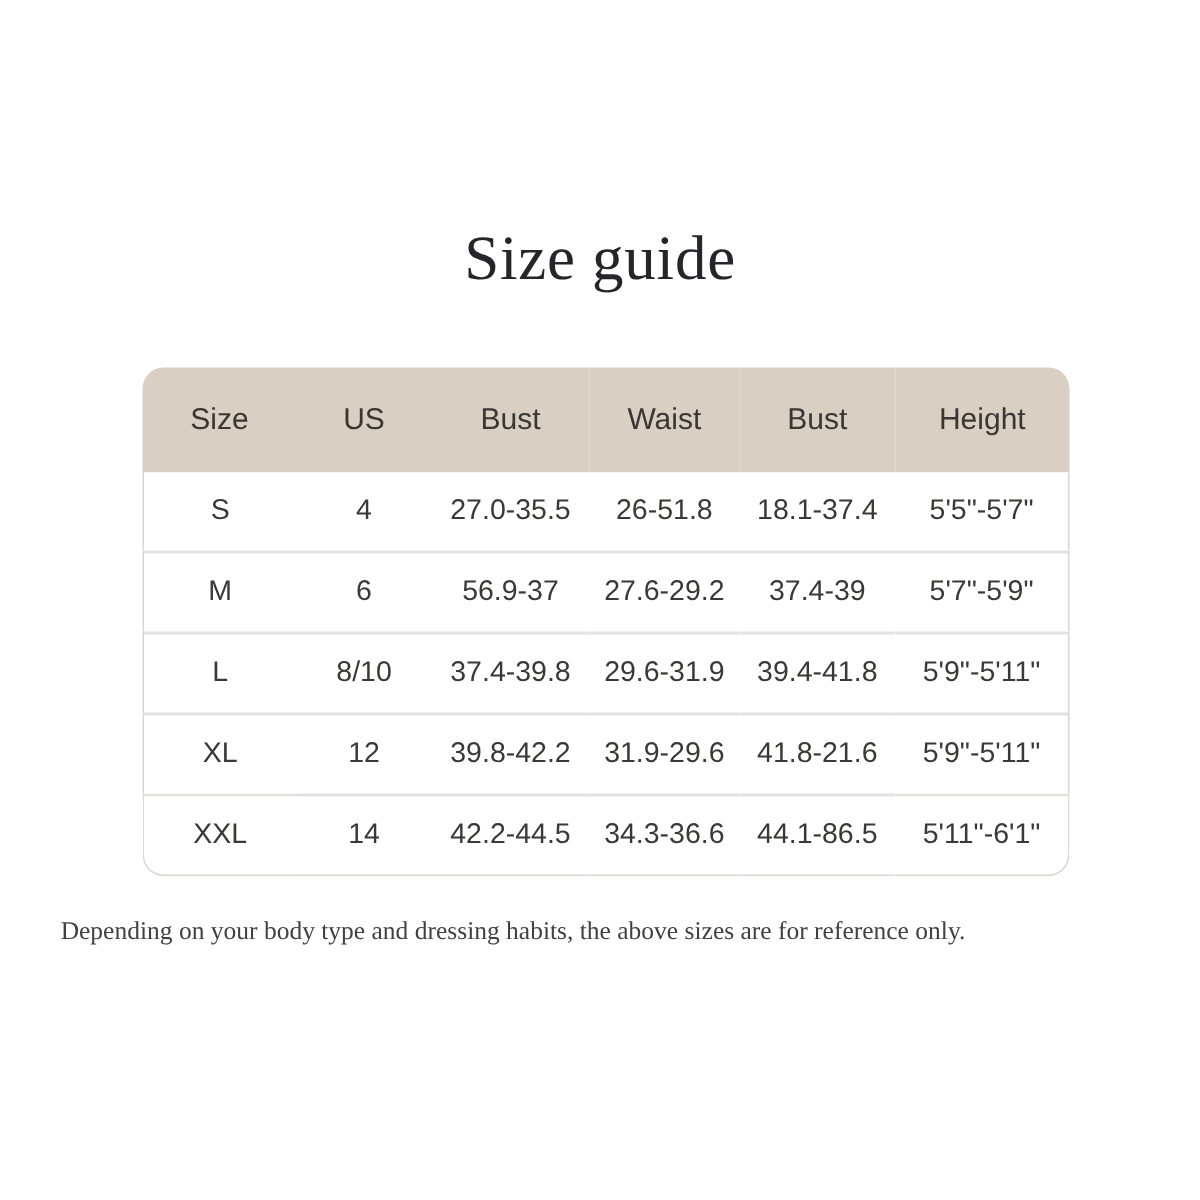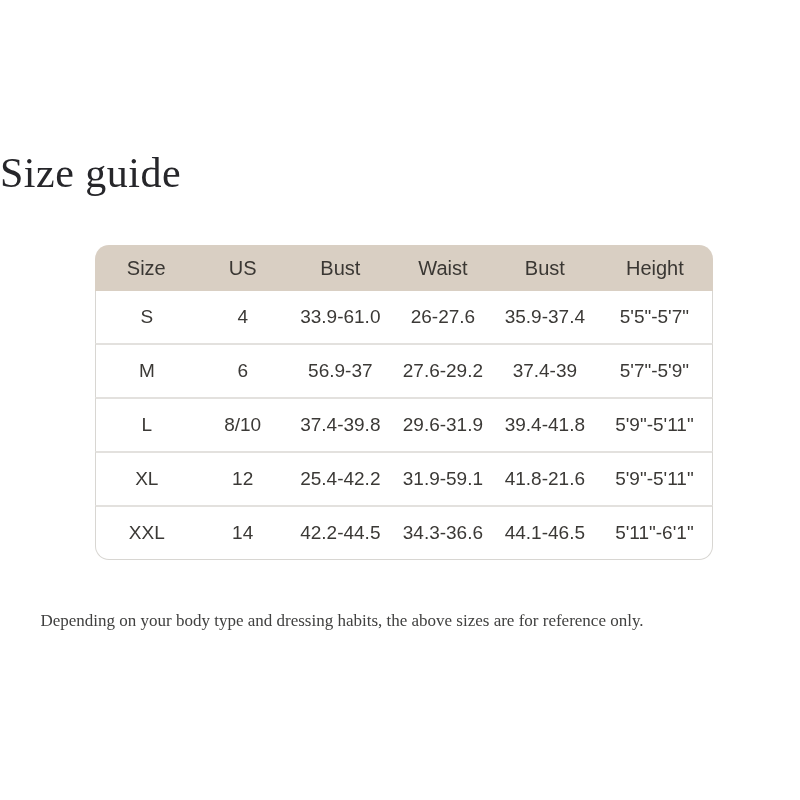--- a/index.html
+++ b/index.html
@@ -24,21 +24,21 @@
     height:800px;
     background:var(--body-bg);
     overflow:hidden;
   }
   .title{
     position:absolute;
     top:145px;
     left:0;
     width:800px;
     margin:0;
-    text-align:left;
+    text-align:center;
     font-family:"Liberation Serif", serif;
     font-weight:400;
     font-size:42px;
     line-height:56px;
     letter-spacing:0.5px;
     color:var(--title-text);
   }
   .table-card{
     position:absolute;
     left:95px;
@@ -47,21 +47,21 @@
   }
   table.size-table{
     width:100%;
     border-collapse:separate;
     border-spacing:0;
     table-layout:fixed;
   }
   .size-table th{
     background:var(--header-bg);
     height:46px;
-    padding:0;
+    padding:12px;
     font-weight:400;
     font-size:20px;
     color:var(--header-text);
     text-align:center;
     vertical-align:middle;
   }
   .size-table th:first-child{border-top-left-radius:14px;}
   .size-table th:last-child{border-top-right-radius:14px;text-align:center;}
   .size-table td{
     background:var(--body-bg);
@@ -116,23 +116,23 @@
           <th>Bust</th>
           <th>Waist</th>
           <th>Bust</th>
           <th>Height</th>
         </tr>
       </thead>
       <tbody>
         <tr>
           <td>S</td>
           <td>4</td>
-          <td>33.9-61.0</td>
-          <td>26-27.6</td>
-          <td>35.9-37.4</td>
+          <td>27.0-35.5</td>
+          <td>26-51.8</td>
+          <td>18.1-37.4</td>
           <td>5'5"-5'7"</td>
         </tr>
         <tr>
           <td>M</td>
           <td>6</td>
           <td>56.9-37</td>
           <td>27.6-29.2</td>
           <td>37.4-39</td>
           <td>5'7"-5'9"</td>
         </tr>
@@ -140,31 +140,31 @@
           <td>L</td>
           <td>8/10</td>
           <td>37.4-39.8</td>
           <td>29.6-31.9</td>
           <td>39.4-41.8</td>
           <td>5'9"-5'11"</td>
         </tr>
         <tr>
           <td>XL</td>
           <td>12</td>
-          <td>25.4-42.2</td>
-          <td>31.9-59.1</td>
+          <td>39.8-42.2</td>
+          <td>31.9-29.6</td>
           <td>41.8-21.6</td>
           <td>5'9"-5'11"</td>
         </tr>
         <tr>
           <td>XXL</td>
           <td>14</td>
           <td>42.2-44.5</td>
           <td>34.3-36.6</td>
-          <td>44.1-46.5</td>
+          <td>44.1-86.5</td>
           <td>5'11"-6'1"</td>
         </tr>
       </tbody>
     </table>
   </div>
 
   <p class="note">Depending on your body type and dressing habits, the above sizes are for reference only.</p>
 
 </div>
 

